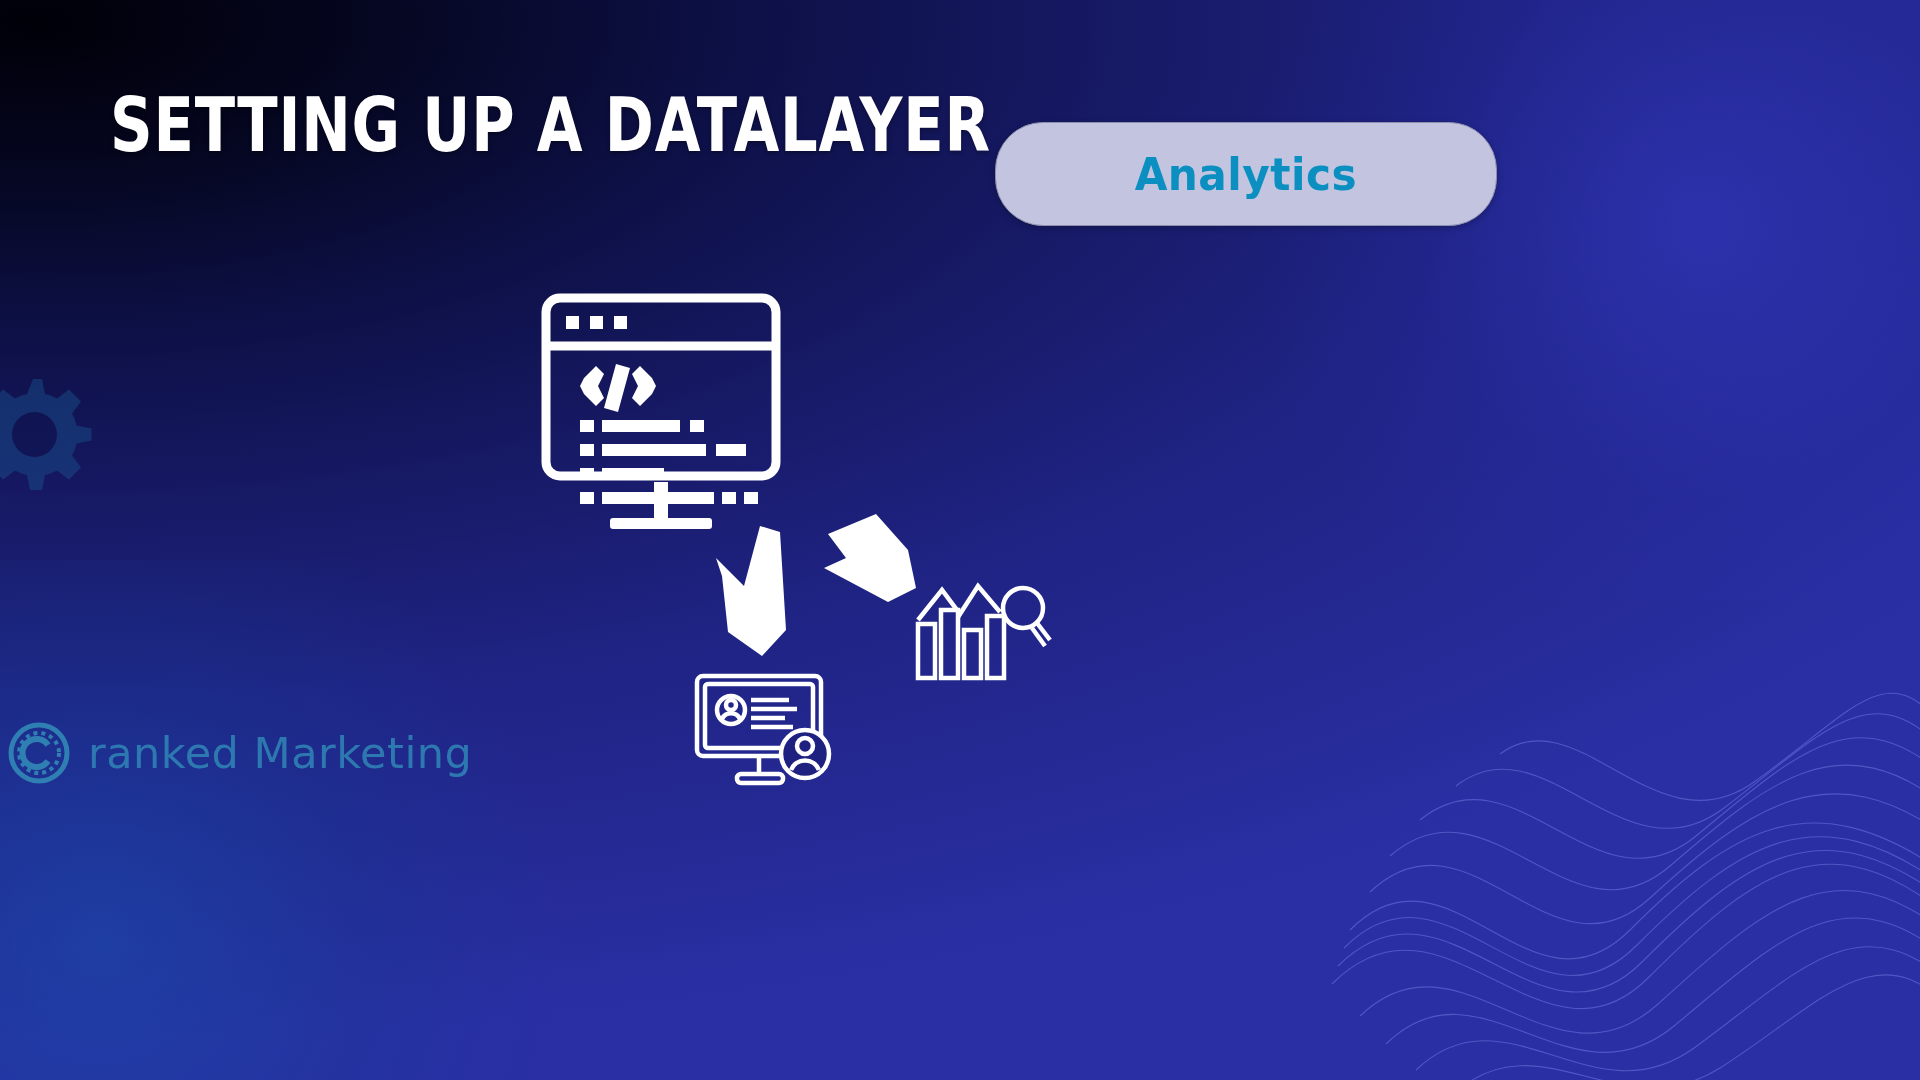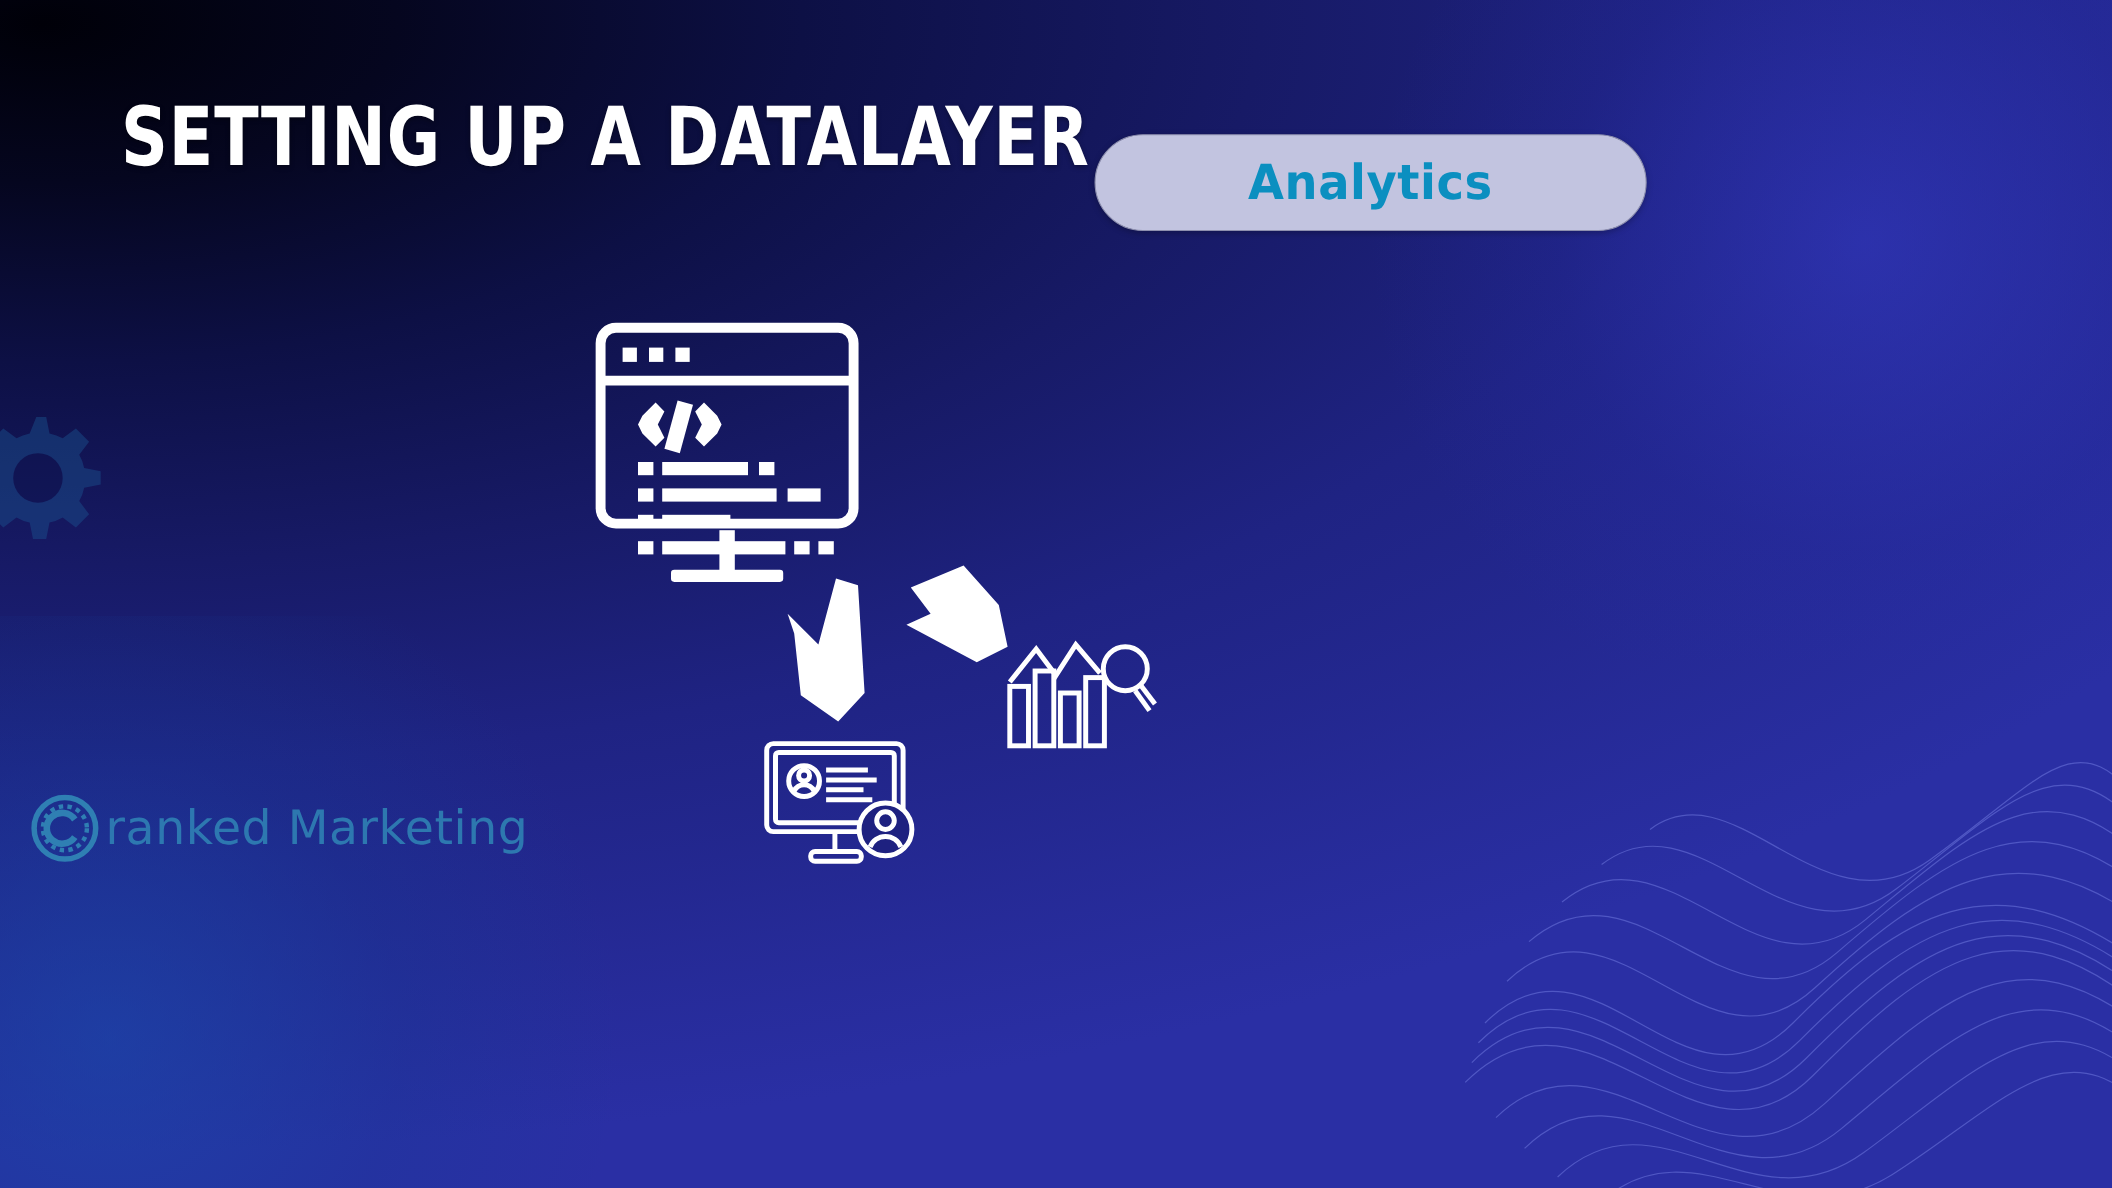--- a/index.html
+++ b/index.html
@@ -37,21 +37,21 @@
     line-height:1;
     transform:scaleX(.80);
     transform-origin:left top;
     white-space:nowrap;
     text-shadow:0 2px 5px rgba(0,0,0,.35);
   }
 
   
   #pills{position:absolute;left:995px;top:122px;width:502px;}
   .pill{
-    width:502px;height:88px;border-radius:48px;
+    width:502px;height:104px;border-radius:48px;
     background:#c2c4e0;
     border:1px solid #8d8fae;
     box-shadow:0 2px 6px rgba(0,0,0,.25);
     display:flex;align-items:center;justify-content:center;
     margin-bottom:12px;
     box-sizing:border-box;
   }
   .pill span{
     color:#0b8fc0;
     font-family:"DejaVu Sans", sans-serif;
@@ -66,22 +66,22 @@
   #code-monitor{left:540px;top:292px;}
   #arrow-left{left:700px;top:520px;}
   #arrow-right{left:812px;top:510px;}
   #user-monitor{left:693px;top:672px;}
   #bar-chart{left:912px;top:568px;}
   #gear-left{left:-42px;top:352px;opacity:.45;}
   #waves{position:absolute;right:-30px;bottom:-20px;opacity:.55;pointer-events:none;}
 
   
   #logo{
-    position:absolute;left:28px;top:722px;
-    display:flex;align-items:center;gap:6px;
+    position:absolute;left:8px;top:722px;
+    display:flex;align-items:center;gap:18px;
   }
   #logo .logo-text{
     color:#2f7fb3;
     font-family:"DejaVu Sans", sans-serif;
     font-weight:400;
     font-size:43px;
     letter-spacing:.5px;
     opacity:.92;
   }
 </style>

